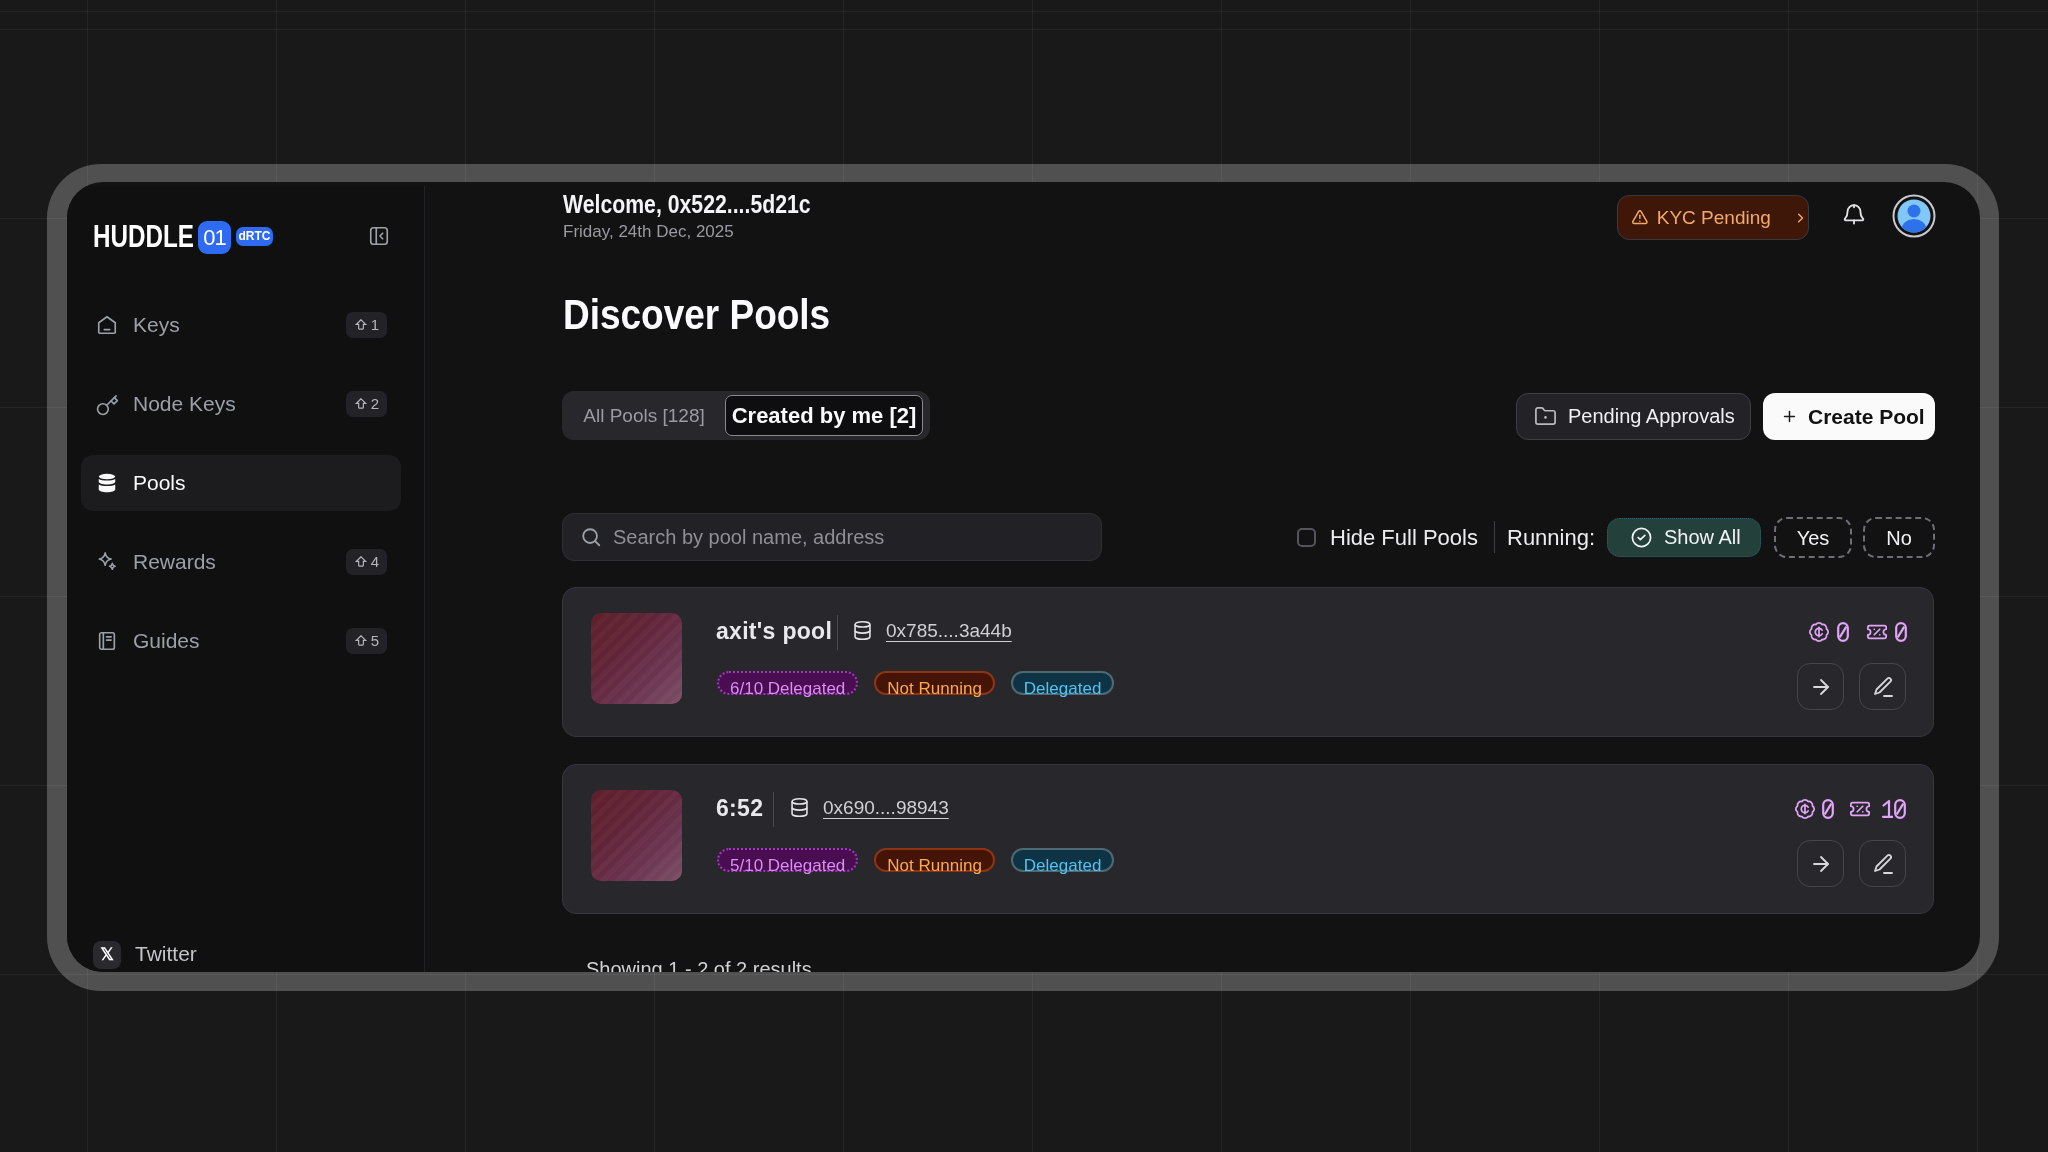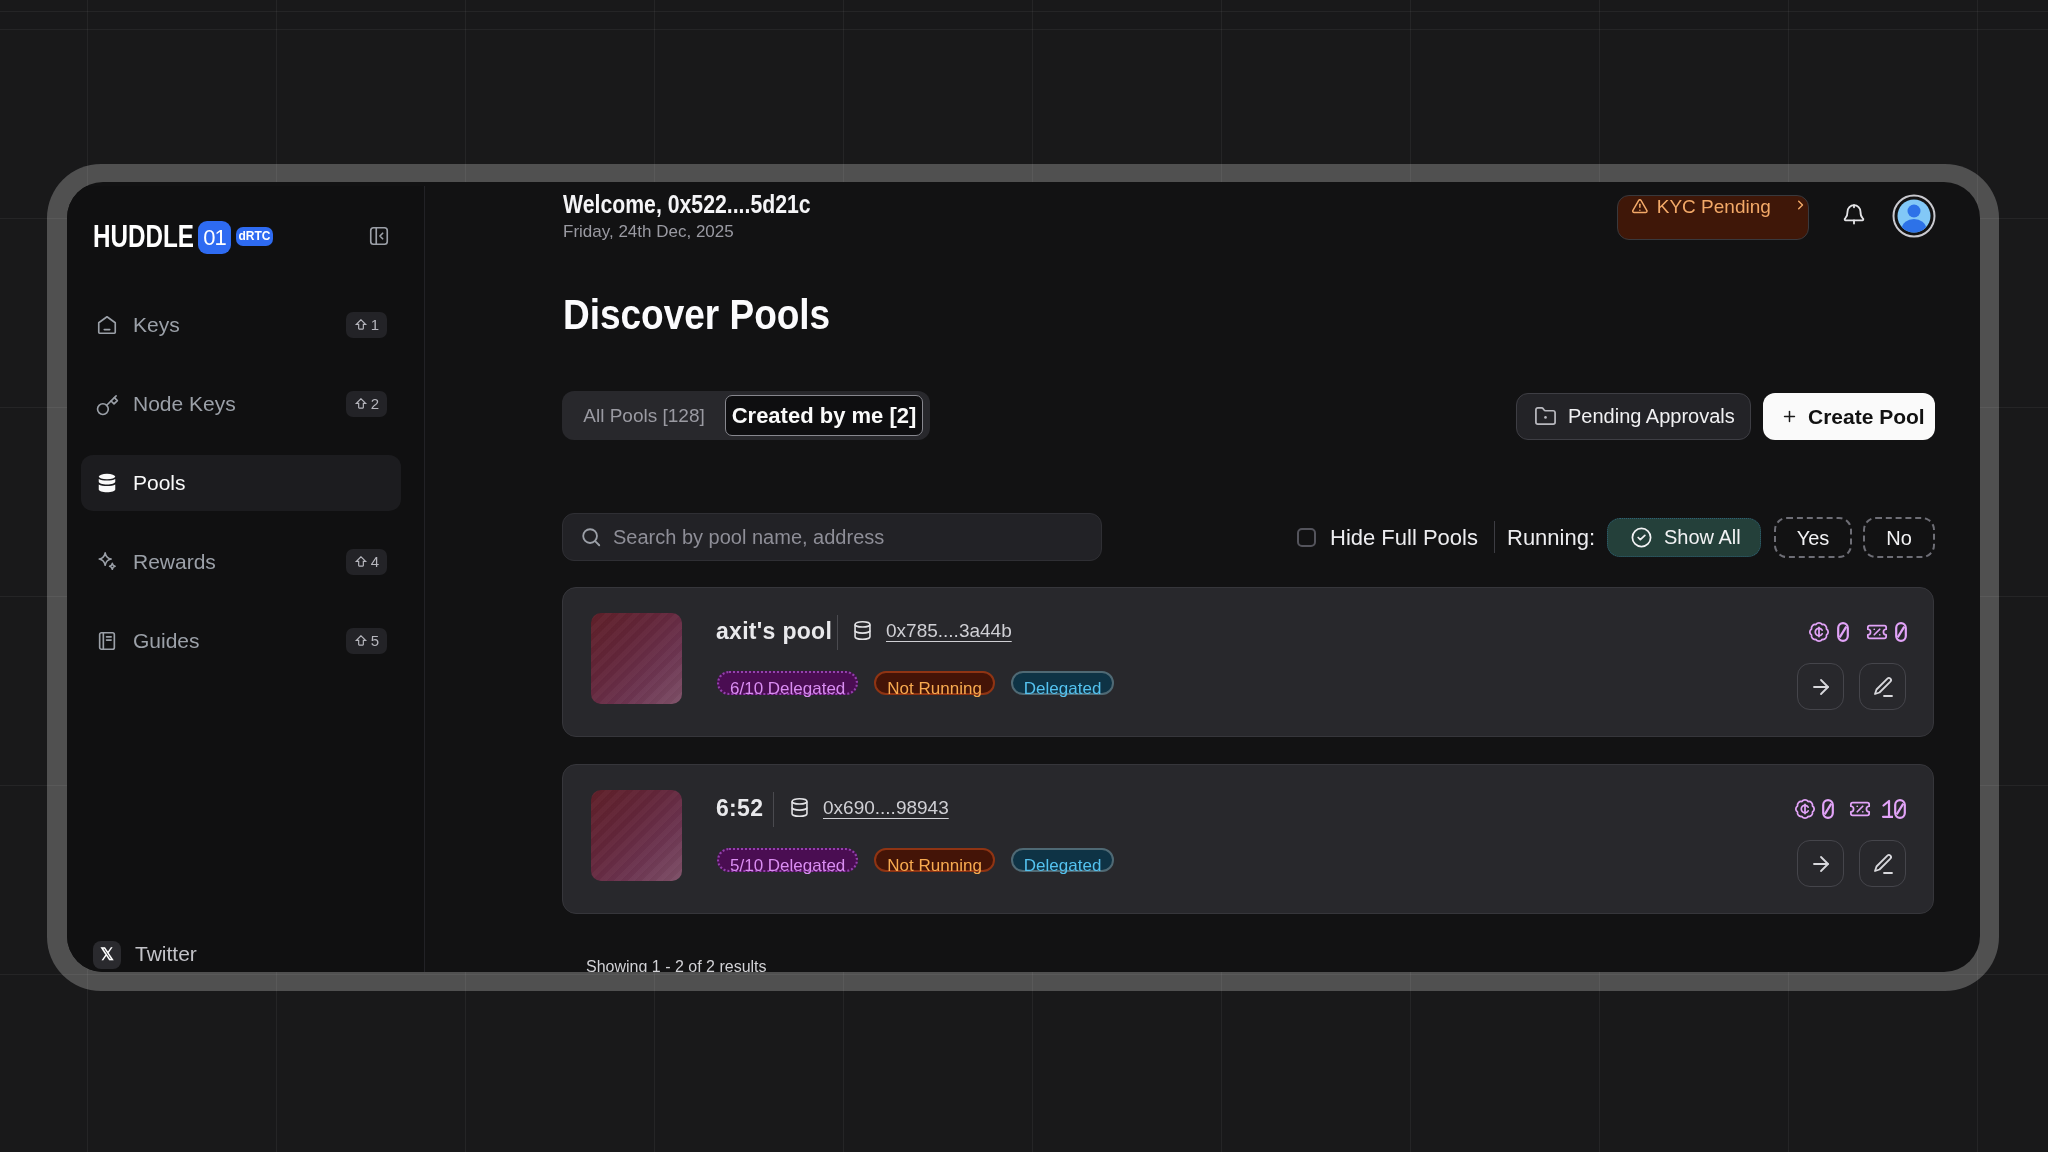--- a/index.html
+++ b/index.html
@@ -40,21 +40,21 @@
 .nav-item .nlabel { position:absolute; left:52px; top:0; line-height:56px; font-size:21px; }
 .kbd { position:absolute; right:14px; top:15px; height:26px; padding:0 8px; background:#232327; border-radius:7px; color:#b6b6bd; font-size:15px; line-height:26px; display:flex; align-items:center; gap:3px; }
 .kbd svg { margin-top:0px; }
 .twitter { position:absolute; left:26px; top:755px; height:28px; color:#c9c9ce; }
 .xbox { position:absolute; left:0; top:0; width:28px; height:28px; background:#2a2a2e; border-radius:8px; color:#fff; font-weight:bold; font-size:17px; text-align:center; line-height:28px; }
 .twlabel { position:absolute; left:42px; top:1px; font-size:21px; color:#c2c2c7; }
 
 
 .welcome { left:496px; top:8px; font-size:25px; font-weight:bold; color:#f4f4f6; transform:scaleX(.85); transform-origin:left top; }
 .date { left:496px; top:40px; font-size:17px; color:#9a9aa2; }
-.kyc { left:1550px; top:13px; width:192px; height:45px; border-radius:12px; background:#3f1708; border:1px solid #39393d; color:#f3a968; display:flex; align-items:flex-start; gap:8px; padding-left:13px; font-size:19px; white-space:nowrap; }
+.kyc { left:1550px; top:13px; width:192px; height:45px; border-radius:12px; background:#3f1708; border:1px solid #39393d; color:#f3a968; display:flex; align-items:center; gap:8px; padding-left:13px; font-size:19px; white-space:nowrap; }
 .bell { left:1774px; top:20px; color:#e4e4e7; }
 .avatar { left:1825px; top:12px; width:44px; height:44px; }
 
 .h1 { left:496px; top:108px; font-size:43px; font-weight:bold; color:#fbfbfd; transform:scaleX(.86); transform-origin:left top; }
 
 
 .tabs { left:495px; top:209px; width:368px; height:49px; background:#28282c; border-radius:12px; }
 .tab-inactive { position:absolute; left:0; top:0; width:164px; height:49px; line-height:49px; text-align:center; color:#9a9aa2; font-size:19px; }
 .tab-active { position:absolute; left:163px; top:4px; width:198px; height:41px; background:#0e0e10; border:1px solid #87878e; border-radius:7px; color:#fafafa; font-size:22px; font-weight:bold; text-align:center; line-height:39px; }
 .pending { left:1449px; top:211px; width:235px; height:47px; border-radius:12px; background:#232327; border:1px solid #3e3e44; color:#f0f0f2; font-size:20px; display:flex; align-items:center; gap:11px; padding-left:17px; }
@@ -80,21 +80,21 @@
 .dbicon { position:absolute; top:31px; color:#e4e4e7; }
 .addr { position:absolute; top:32px; font-size:19px; color:#cfcfd4; text-decoration:underline; text-underline-offset:4px; }
 .badges { position:absolute; left:154px; top:83px; display:flex; gap:16px; }
 .badge { height:24px; border-radius:18px; font-size:17px; line-height:32px; padding:0 11px; }
 .b-purple { background:#4a0d52; border:2px dotted #9341ad; color:#da8df2; }
 .b-orange { background:#441407; border:2px solid #8f3413; color:#f8ab50; }
 .b-blue { background:#0e3345; border:2px solid #4f6974; color:#54c2ef; }
 .stats { position:absolute; top:33px; color:#e2a3f8; height:22px; }
 .stats > * { position:absolute; top:0; }
 .iconbtn { position:absolute; top:75px; width:47px; height:47px; border:1px solid #45454b; border-radius:13px; color:#d8d8dc; display:flex; align-items:center; justify-content:center; }
-.showing { left:519px; top:776px; font-size:16px; color:#d2d2d6; }
+.showing { left:519px; top:776px; font-size:20px; color:#d2d2d6; }
 </style>
 </head>
 <body>
 <div class="grid"></div>
 <div class="frame"></div>
 <div class="window">
   <div class="sidebar">
     <div class="logo-row">
       <svg class="huddle-txt" width="102" height="34" viewBox="0 0 102 34">
           <text x="0" y="27" font-family="Liberation Sans" font-size="32" font-weight="bold" fill="#fff" textLength="101" lengthAdjust="spacingAndGlyphs">HUDDLE</text>

